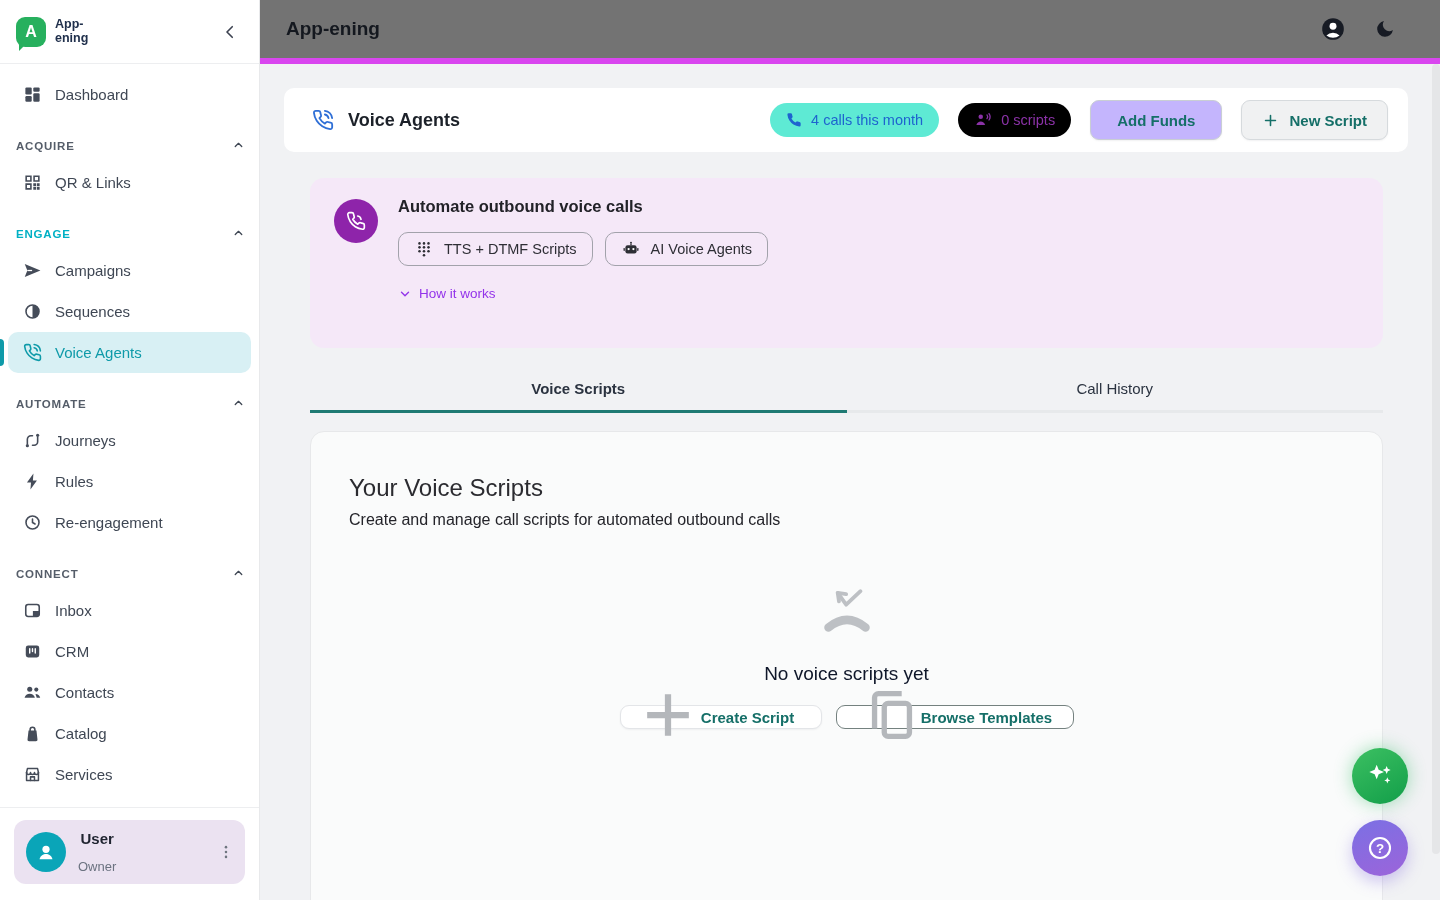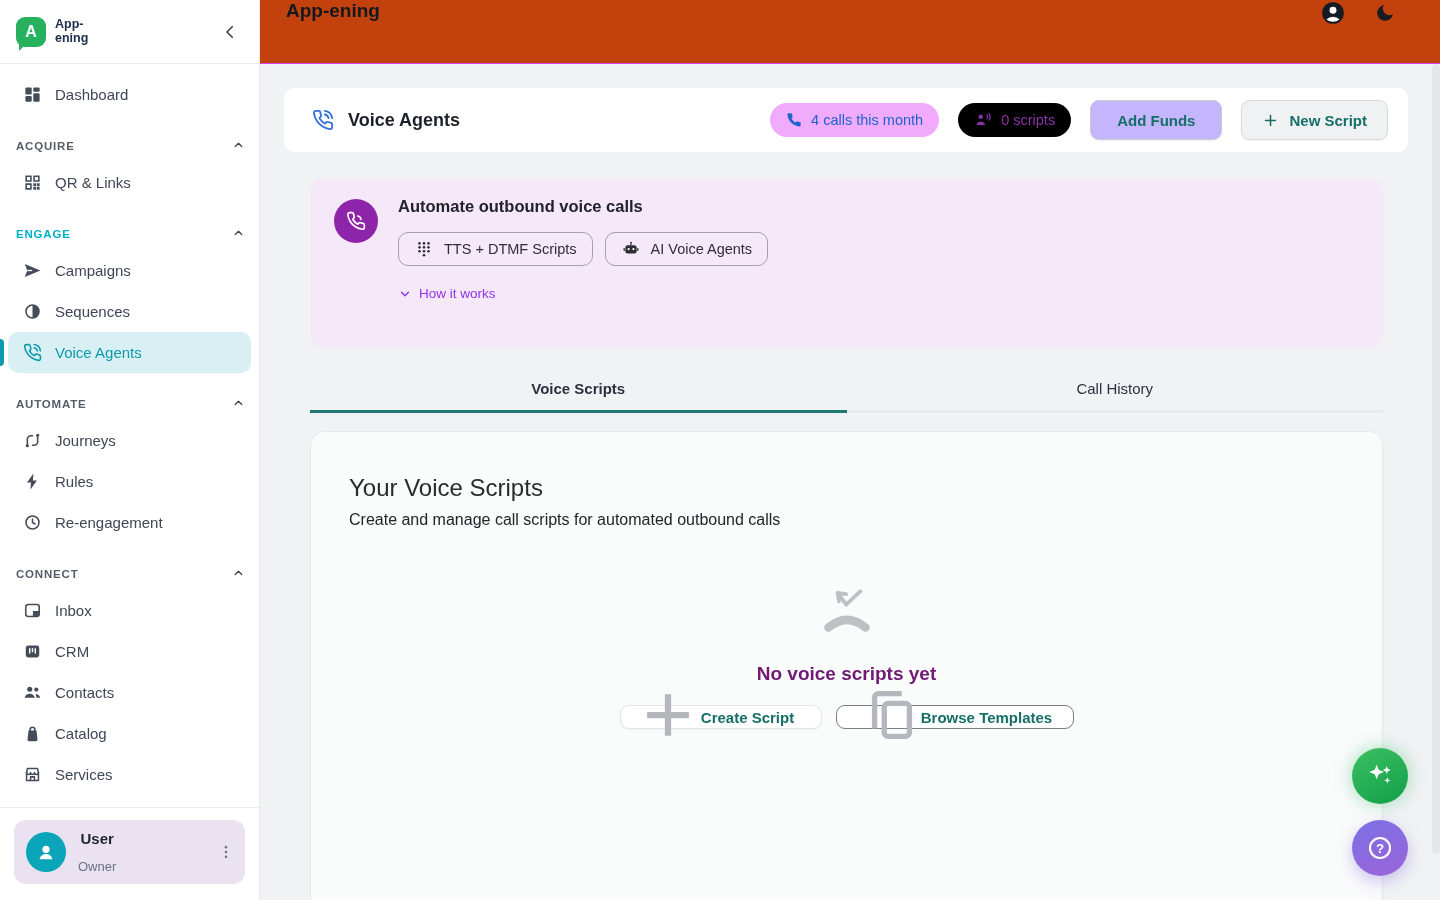--- a/index.html
+++ b/index.html
@@ -42,37 +42,37 @@
     align-items:center; padding:0 10px 0 12px; cursor:pointer; }
   .avatar { width:40px; height:40px; border-radius:50%; background:#0aa5b8; flex:none;
     display:flex; align-items:center; justify-content:center; }
   .user-info { margin-left:12px; }
   .user-name { font-size:15px; font-weight:700; color:#1f2430; }
   .user-role { font-size:13px; color:#6b7280; margin-top:12px; }
   .kebab { margin-left:auto; color:#6f7680; cursor:pointer; display:flex; }
 
   
   .main { flex:1; min-width:0; height:900px; display:flex; flex-direction:column; }
-  .topbar { height:64px; background:#c2410c; border-bottom:1px solid #d946ef;
-    display:flex; align-items:flex-start; padding:0 44px 0 26px; flex:none; }
+  .topbar { height:64px; background:#737373; border-bottom:6px solid #d946ef;
+    display:flex; align-items:center; padding:0 44px 0 26px; flex:none; }
   .topbar-title { font-size:19px; font-weight:700; color:#14181f; }
   .topbar-actions { margin-left:auto; display:flex; align-items:center; gap:28px; color:#171b24; }
   .topbar-actions > span { cursor:pointer; display:flex; }
 
   .content { flex:1; padding:24px 32px 0 24px; overflow:hidden; }
 
   .page-bar { background:#fff; border-radius:10px; height:64px; display:flex;
     align-items:center; padding:0 20px 0 28px; }
   .page-title-wrap { display:flex; align-items:center; gap:14px; }
   .page-phone { color:#2f6fd6; display:flex; }
   .page-title { font-size:18px; font-weight:700; color:#1c2129; }
   .page-actions { margin-left:auto; display:flex; align-items:center; gap:19px; }
   .pill { height:34px; border-radius:17px; display:flex; align-items:center; gap:9px;
     padding:0 16px; font-size:14.5px; font-weight:500; }
-  .pill-blue { background:#f0abfc; color:#1e63cf; }
+  .pill-blue { background:#5eead4; color:#1e63cf; }
   .pill-purple { background:#000000; color:#8b32a8; }
   .btn { height:40px; border-radius:9px; display:flex; align-items:center;
     justify-content:center; font-size:15px; font-weight:600; color:#156f68; cursor:pointer; }
   .btn-add { background:#c4b5fd; border:1px solid #c9ced4; padding:16px 26px;
     box-shadow:0 1px 2px rgba(16,24,40,.06); }
   .btn-new { background:#f0f1f2; border:1px solid #d6dadd; padding:0 20px; gap:10px;
     box-shadow:0 1px 2px rgba(16,24,40,.06); }
 
   .inner { margin:26px 25px 0 26px; }
   .banner { background:#f5e8f8; border-radius:14px; height:170px;
@@ -93,21 +93,21 @@
   .tab { flex:1; text-align:center; font-size:15px; padding-bottom:13px;
     border-bottom:3px solid #e7e9eb; color:#2b3340; font-weight:500; cursor:pointer; }
   .tab.active { border-bottom-color:#1f7a73; font-weight:600; }
 
   .panel { margin-top:18px; background:#fafbfb; border:1px solid #e7e8ea;
     border-radius:14px; height:486px; padding:42px 38px; }
   .panel-title { font-size:24px; font-weight:400; color:#2b2b30; }
   .panel-sub { font-size:16px; color:#24242a; margin-top:9px; }
   .empty { display:flex; flex-direction:column; align-items:center; margin-top:58px; }
   .empty-icon { color:#bdc0c4; }
-  .empty-title { font-size:19px; font-weight:700; color:#701a75; margin-top:22px; }
+  .empty-title { font-size:19px; font-weight:400; color:#0f172a; margin-top:22px; }
   .empty-desc { font-size:15.5px; color:#9aa1ab; margin-top:10px; text-align:center;
     max-width:392px; line-height:1.38; }
   .actions { display:flex; gap:14px; margin-top:20px; }
   .btn-ghost { position:relative; height:24px; border-radius:9px; background:#fff;
     display:flex; align-items:center; justify-content:center; font-size:15px;
     font-weight:600; color:#156f68; cursor:pointer; }
   .btn-create { width:202px; border:1px solid #e3e5e8; box-shadow:0 1px 2px rgba(16,24,40,.05);
     padding-left:54px; }
   .btn-browse { width:238px; border:1px solid #74817f; padding-left:64px; }
   .overflow-icon { position:absolute; color:#b4b7bb; pointer-events:none; }

